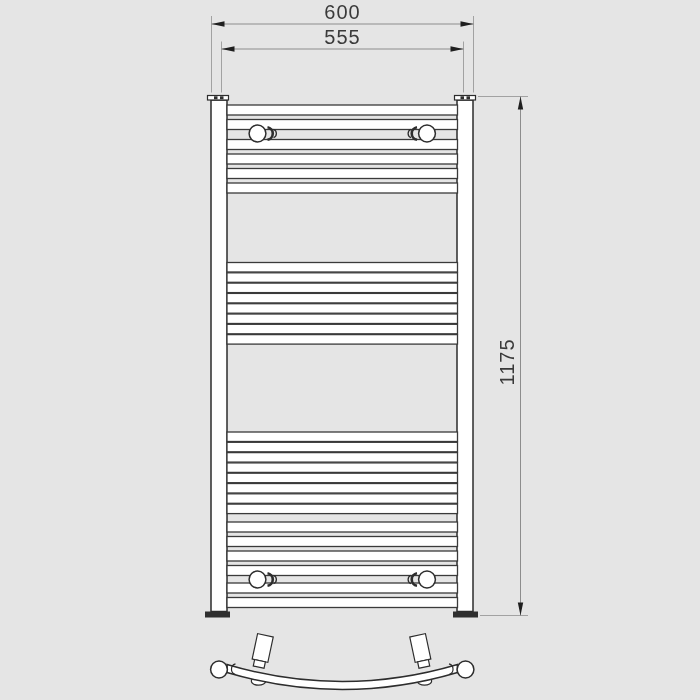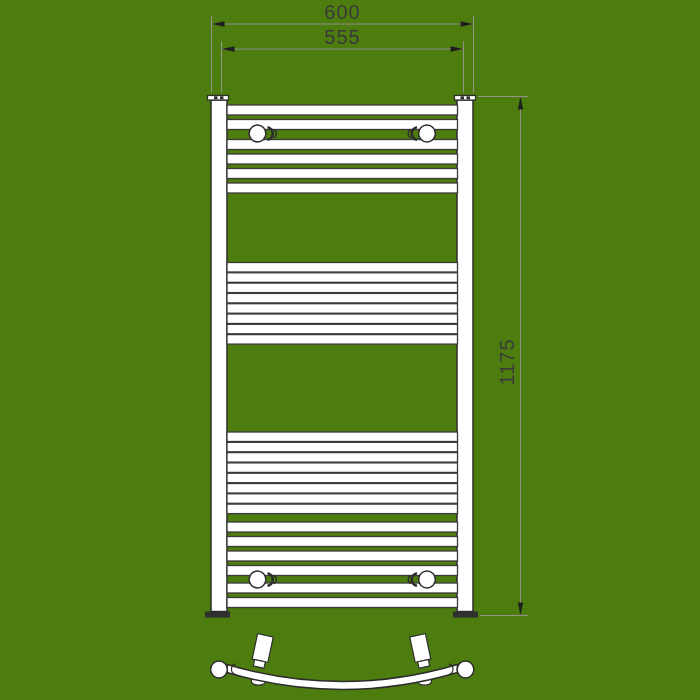--- a/index.html
+++ b/index.html
@@ -1,16 +1,16 @@
 <!DOCTYPE html>
 <html><head>
 <meta charset="utf-8">
 <style>
   html,body{margin:0;padding:0;background:#ffffff;}
-  .stage{position:relative;width:700px;height:700px;background:#4d7c0f;overflow:hidden;
+  .stage{position:relative;width:700px;height:700px;background:#e5e5e5;overflow:hidden;
          font-family:"Liberation Sans",sans-serif;}
   .outline{fill:#ffffff;stroke:#2d2d2d;stroke-width:1.5;}
   .thin{fill:#ffffff;stroke:#2d2d2d;stroke-width:1.2;}
   .bar{fill:#ffffff;stroke:#3a3a3a;stroke-width:1.3;}
   .dimline{stroke:#8d8d8d;stroke-width:1;fill:none;}
   .extline{stroke:#9a9a9a;stroke-width:0.9;fill:none;}
   .arrow{fill:#1f1f1f;stroke:none;}
   .dark{fill:#2f2f2f;stroke:none;}
   .collar{fill:none;stroke:#2d2d2d;}
   .dimtext{font-size:20px;fill:#3a3a3a;letter-spacing:1px;}

